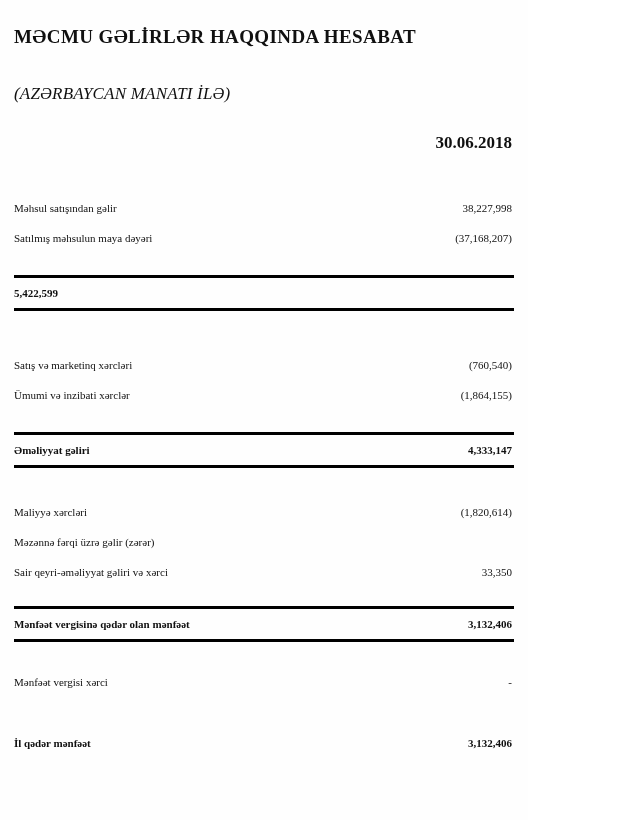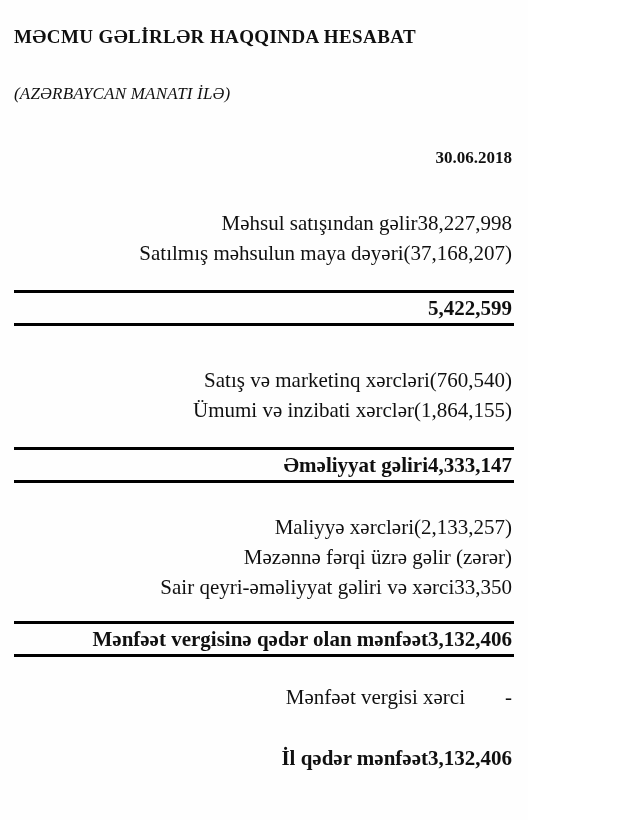--- a/index.html
+++ b/index.html
@@ -27,31 +27,31 @@
     font-weight: bold;
     letter-spacing: 0.4px;
   }
   .subtitle {
     margin-top: 36px;
     font-size: 17px;
     font-style: italic;
     letter-spacing: 0.2px;
   }
   .period {
-    margin-top: 44px;
+    margin-top: 29px;
     text-align: right;
     font-weight: bold;
     font-size: 17px;
     padding-right: 2px;
   }
   .row {
     display: flex;
-    justify-content: flex-end;
+    justify-content: space-between;
     align-items: baseline;
-    font-size: 21px;
+    font-size: 11px;
     line-height: 30px;
   }
   .row .lbl { text-align: left; }
   .row .val { text-align: right; padding-right: 2px; white-space: nowrap; }
   .row.bold { font-weight: bold; }
   .rule {
     height: 3px;
     background: #000;
     margin: 0;
   }
@@ -100,21 +100,21 @@
 
   <div class="rule mt-22"></div>
   <div class="row bold">
     <span class="lbl">Əməliyyat gəliri</span>
     <span class="val">4,333,147</span>
   </div>
   <div class="rule"></div>
 
   <div class="row mt-29">
     <span class="lbl">Maliyyə xərcləri</span>
-    <span class="val">(2,133,257)</span>
+    <span class="val">(1,820,614)</span>
   </div>
   <div class="row">
     <span class="lbl">Məzənnə fərqi üzrə gəlir (zərər)</span>
     <span class="val"></span>
   </div>
   <div class="row">
     <span class="lbl">Sair qeyri-əməliyyat gəliri və xərci</span>
     <span class="val">33,350</span>
   </div>
 

